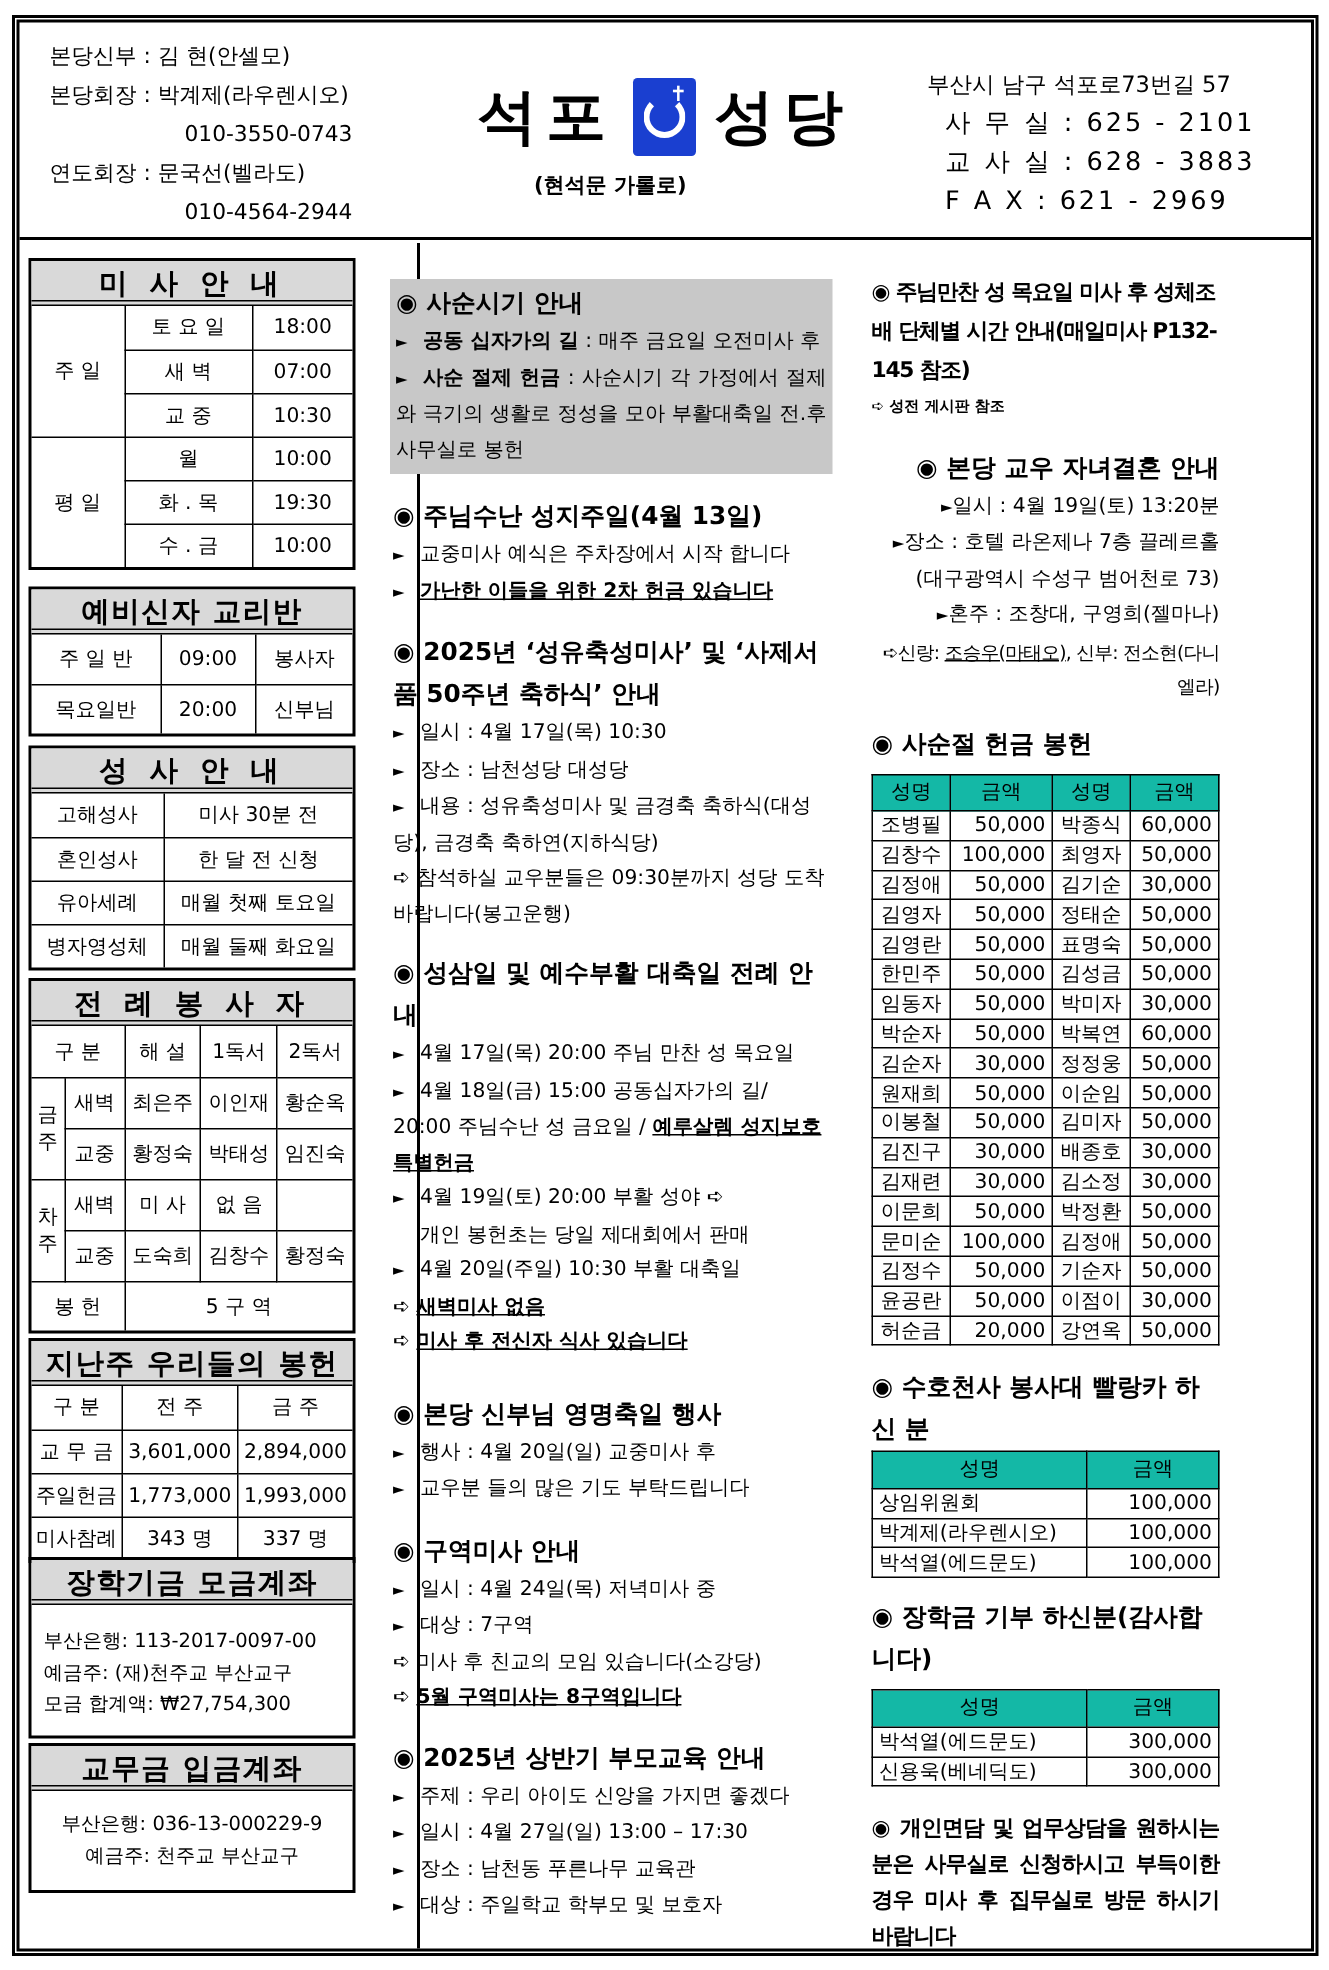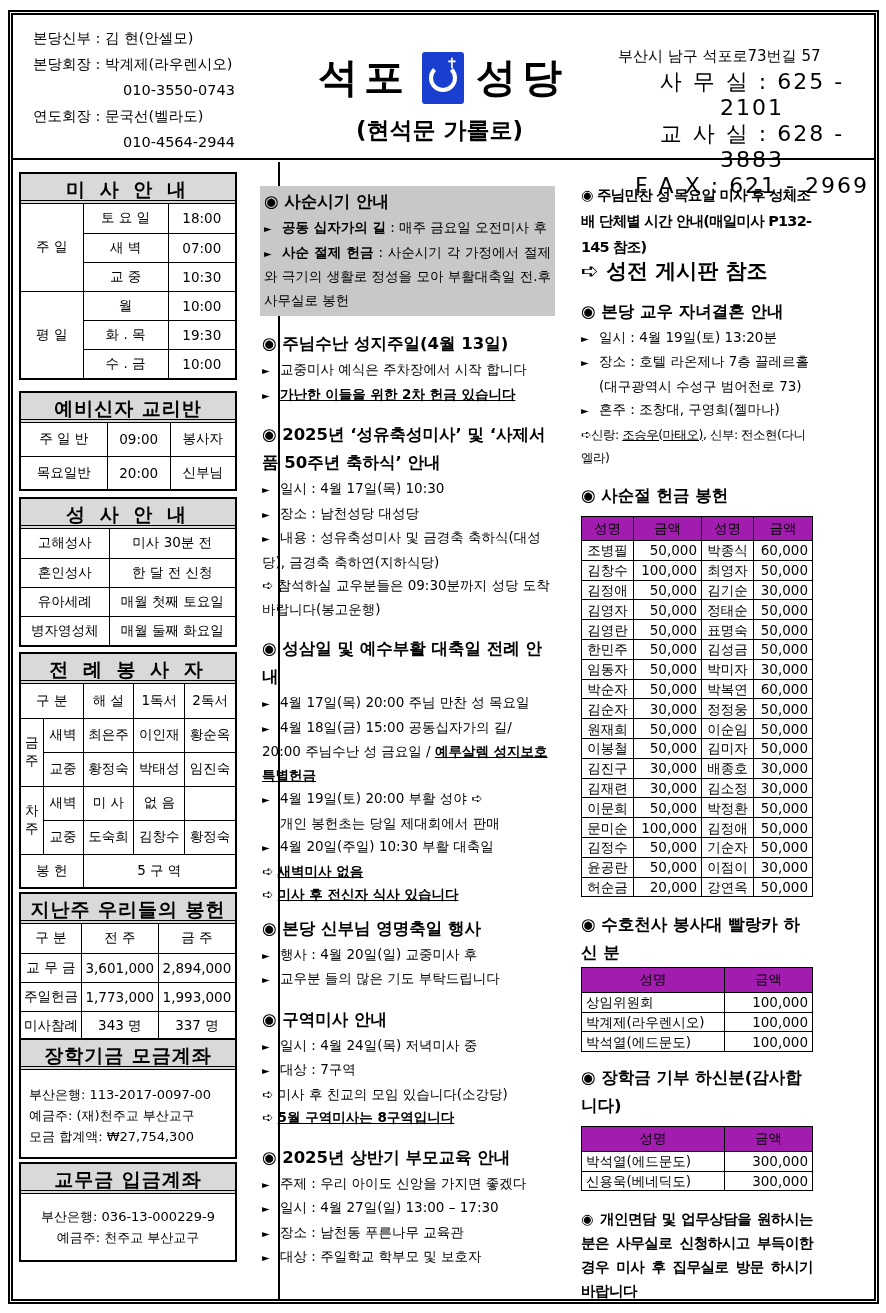--- a/index.html
+++ b/index.html
@@ -5,38 +5,38 @@
 *{box-sizing:border-box;margin:0;padding:0;}
 body{width:886px;height:1313px;background:#fff;font-family:"DejaVu Sans","Liberation Sans",sans-serif;color:#000;position:relative;overflow:hidden;}
 .page{position:absolute;left:8px;top:10px;width:871px;height:1294px;border:4px double #000;border-width:5px;border-style:double;}
 .header{position:absolute;left:0;top:0;width:100%;height:145px;border-bottom:2px solid #000;padding-left:16px;}
 .hl{position:absolute;left:20px;top:10px;font-size:14.5px;line-height:26px;}
 .hl .ind{padding-left:90px;}
 .title{position:absolute;left:305px;top:35px;font-size:40px;font-weight:bold;letter-spacing:6px;display:flex;align-items:center;gap:12px;}
 .logo{width:42px;height:52px;background:#1a3fd0;border-radius:3px;position:relative;display:inline-block;}
 .logo .ring{position:absolute;left:7px;top:12px;width:28px;height:28px;border:4px solid #fff;border-radius:50%;border-top-color:transparent;}
 .logo .cross{position:absolute;right:6px;top:4px;color:#fff;font-size:14px;line-height:14px;letter-spacing:0;}
-.subtitle{position:absolute;left:343px;top:100px;font-size:23px;font-weight:bold;}
+.subtitle{position:absolute;left:343px;top:100px;font-size:14px;font-weight:bold;}
 .hr{position:absolute;left:605px;top:28px;font-size:15px;line-height:26px;}
-.hr .ph{font-size:22px;padding-left:12px;letter-spacing:2px;text-align:center;}
+.hr .ph{font-size:17px;padding-left:12px;letter-spacing:2px;}
 .left{position:absolute;left:0;top:147px;width:267px;height:1137px;border-right:2px solid #000;}
 .right{position:absolute;left:234px;top:147px;width:627px;height:1137px;}
 .box{position:absolute;left:6px;width:218px;border:2px solid #000;}
 .box .bt{background:#d9d9d9;text-align:center;font-weight:bold;font-size:19px;height:30px;line-height:30px;border-bottom:4px double #000;letter-spacing:4px;}
 table{border-collapse:collapse;width:100%;}
 .box td{border:1px solid #000;text-align:center;font-size:13.5px;height:29px;}
 .box table{border-style:hidden;}
 .acct{padding:14px 8px 10px 8px;font-size:13px;line-height:21px;}
 .col{position:absolute;font-size:13.5px;line-height:23.5px;}
 .sec-h{font-weight:bold;font-size:16.5px;line-height:28px;}
 .u{text-decoration:underline;font-weight:bold;}
 .ar{display:inline-block;width:18px;font-size:10px;}
 .gray{background:#c8c8c8;}
 .dt td{border:1px solid #000;font-size:13.5px;height:19.8px;line-height:18px;padding:0 4px;}
-.dt th{border:1px solid #000;background:#a21caf;font-weight:normal;font-size:13.5px;height:19px;}
+.dt th{border:1px solid #000;background:#14b8a6;font-weight:normal;font-size:13.5px;height:19px;}
 .r{text-align:right;}
 .c{text-align:center;}
 </style>
 </head>
 <body>
 
 <div class="page">
 
   <div class="header">
     <div class="hl">
@@ -256,21 +256,21 @@
         <div class="sec-h"><span>◉</span> <span>성삼일 및 예수부활 대축일 전례 안내</span></div>
         <div><span class="ar">►</span><span>4월 17일(목) 20:00 주님 만찬 성 목요일</span></div>
         <div><span class="ar">►</span><span>4월 18일(금) 15:00 공동십자가의 길/ 20:00 주님수난 성 금요일 / </span><span class="u">예루살렘 성지보호 특별헌금</span></div>
         <div><span class="ar">►</span><span>4월 19일(토) 20:00 부활 성야 ➪</span></div>
         <div style="padding-left:18px;">개인 봉헌초는 당일 제대회에서 판매</div>
         <div><span class="ar">►</span><span>4월 20일(주일) 10:30 부활 대축일</span></div>
         <div><span>➪</span> <span class="u">새벽미사 없음</span></div>
         <div><span>➪</span> <span class="u">미사 후 전신자 식사 있습니다</span></div>
       </div>
 
-      <div style="margin-top:8px;">
+      <div style="margin-top:22px;">
         <div class="sec-h"><span>◉</span> <span>본당 신부님 영명축일 행사</span></div>
         <div><span class="ar">►</span><span>행사 : 4월 20일(일) 교중미사 후</span></div>
         <div><span class="ar">►</span><span>교우분 들의 많은 기도 부탁드립니다</span></div>
       </div>
 
       <div style="margin-top:14px;">
         <div class="sec-h"><span>◉</span> <span>구역미사 안내</span></div>
         <div><span class="ar">►</span><span>일시 : 4월 24일(목) 저녁미사 중</span></div>
         <div><span class="ar">►</span><span>대상 : 7구역</span></div>
         <div><span>➪</span> <span>미사 후 친교의 모임 있습니다(소강당)</span></div>
@@ -282,24 +282,24 @@
         <div><span class="ar">►</span><span>주제 : 우리 아이도 신앙을 가지면 좋겠다</span></div>
         <div><span class="ar">►</span><span>일시 : 4월 27일(일) 13:00 – 17:30</span></div>
         <div><span class="ar">►</span><span>장소 : 남천동 푸른나무 교육관</span></div>
         <div><span class="ar">►</span><span>대상 : 주일학교 학부모 및 보호자</span></div>
       </div>
     </div>
 
     <div class="col" style="left:334px;top:20px;width:232px;">
       <div>
         <div class="sec-h" style="font-size:14.5px;letter-spacing:-0.8px;line-height:26px;"><span>◉</span> <span>주님만찬 성 목요일 미사 후  성체조배 단체별 시간 안내(매일미사 P132-145 참조)</span></div>
-        <div style="font-weight:bold;font-size:21px;"><span>➪</span> <span>성전 게시판 참조</span></div>
-      </div>
-
-      <div style="margin-top:14px;">
+        <div style="font-weight:bold;font-size:10px;"><span>➪</span> <span>성전 게시판 참조</span></div>
+      </div>
+
+      <div style="margin-top:14px;text-align:right;">
         <div class="sec-h"><span>◉</span> <span>본당 교우 자녀결혼 안내</span></div>
         <div><span class="ar">►</span><span>일시 : 4월 19일(토) 13:20분</span></div>
         <div><span class="ar">►</span><span>장소 : 호텔 라온제나 7층 끌레르홀</span></div>
         <div style="padding-left:18px;">(대구광역시 수성구 범어천로 73)</div>
         <div><span class="ar">►</span><span>혼주 : 조창대, 구영희(젤마나)</span></div>
         <div style="font-size:12.5px;letter-spacing:-0.5px;"><span>➪</span><span>신랑: </span><span style="text-decoration:underline;">조승우(마태오)</span><span>, 신부: 전소현(다니엘라)</span></div>
       </div>
 
       <div style="margin-top:12px;">
         <div class="sec-h"><span>◉</span> <span>사순절 헌금 봉헌</span></div>

